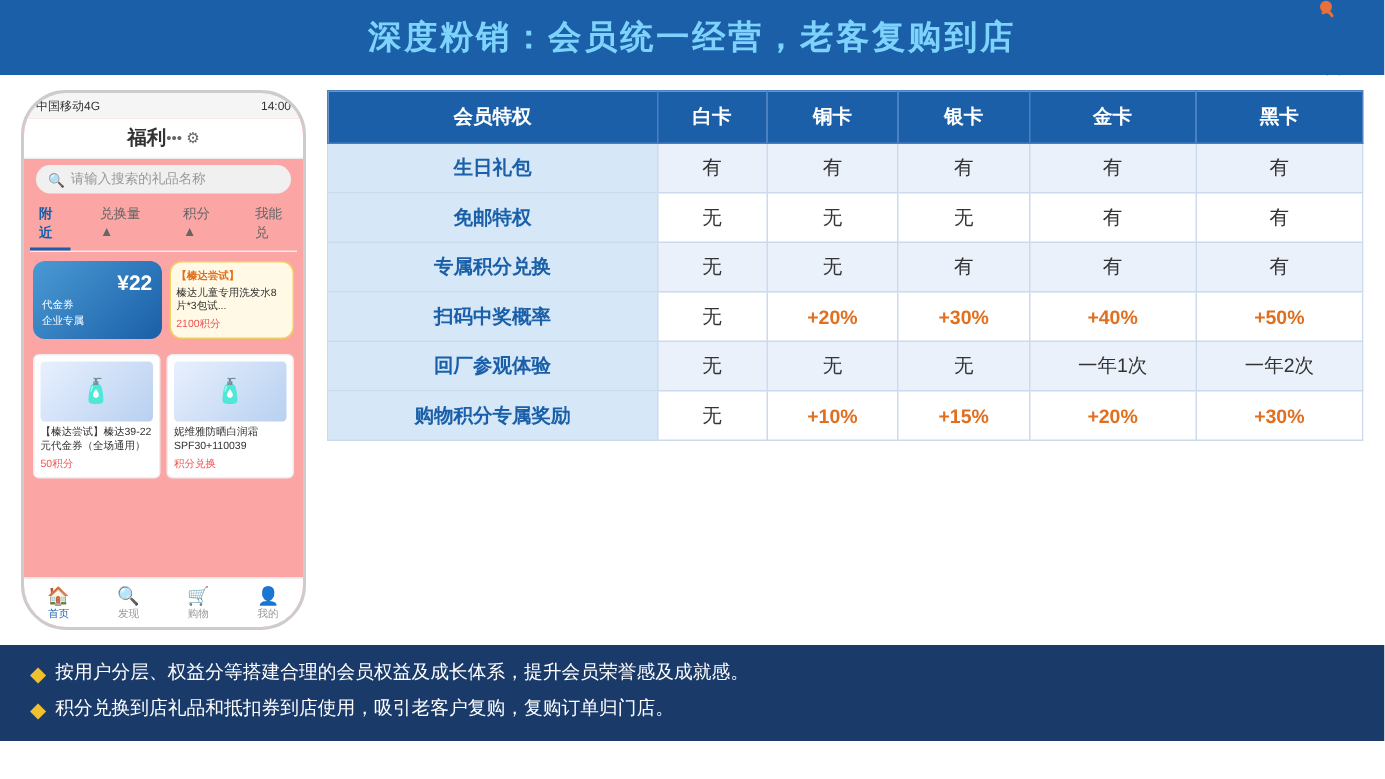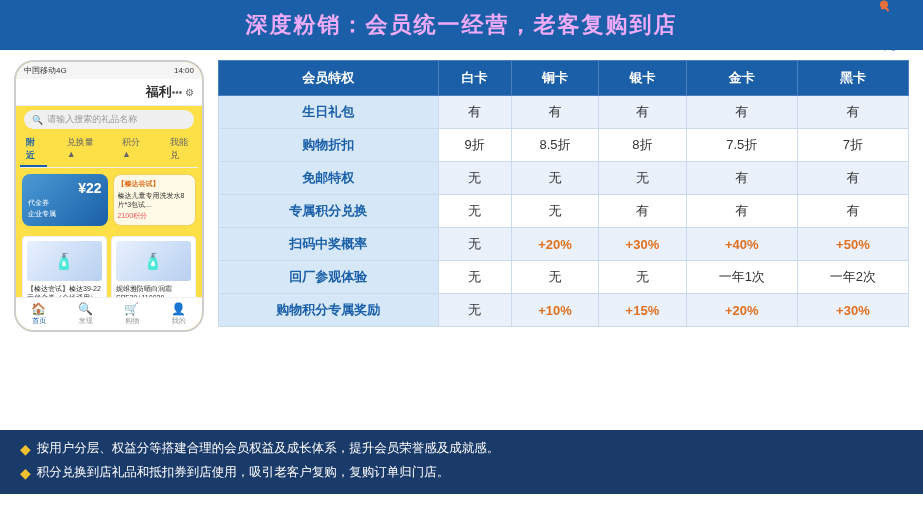--- a/index.html
+++ b/index.html
@@ -13,21 +13,21 @@
     }
 
     
     .title-bar {
       background: #1a5fa8;
       text-align: center;
       padding: 10px 0;
       position: relative;
     }
     .title-text {
-      color: #f0abfc;
+      color: #7dd3fc;
       font-size: 22px;
       font-weight: bold;
       letter-spacing: 2px;
     }
     .logo-area {
       position: absolute;
       right: 20px;
       top: 50%;
       transform: translateY(-50%);
       display: flex;
@@ -51,41 +51,41 @@
       flex-direction: row;
       padding: 10px 14px 0 14px;
       gap: 14px;
       height: 380px;
     }
 
     
     .phone-mockup {
       width: 190px;
       min-width: 190px;
-      height: 272px;
+      height: 360px;
       border: 2px solid #ccc;
-      border-radius: 20px;
+      border-radius: 30px;
       overflow: hidden;
-      background: #fde047;
+      background: #fca5a5;
       position: relative;
       flex-shrink: 0;
     }
     .phone-status-bar {
       background: #f5f5f5;
       display: flex;
       justify-content: space-between;
       align-items: center;
       padding: 3px 8px;
       font-size: 8px;
       color: #333;
     }
     .phone-header {
       background: #fff;
       display: flex;
-      justify-content: flex-end;
+      justify-content: center;
       align-items: center;
       padding: 4px 8px;
       border-bottom: 1px solid #eee;
     }
     .phone-search {
       background: #f0f0f0;
       border-radius: 10px;
       margin: 4px 8px;
       padding: 3px 8px;
       font-size: 9px;
@@ -367,28 +367,20 @@
       <tbody id="table-body">
       <tr>
             <td>生日礼包</td>
             <td>有</td>
             <td>有</td>
             <td>有</td>
             <td>有</td>
             <td>有</td>
           </tr>
           <tr>
-            <td>购物折扣</td>
-            <td>9折</td>
-            <td>8.5折</td>
-            <td>8折</td>
-            <td>7.5折</td>
-            <td>7折</td>
-          </tr>
-          <tr>
             <td>免邮特权</td>
             <td>无</td>
             <td>无</td>
             <td>无</td>
             <td>有</td>
             <td>有</td>
           </tr>
           <tr>
             <td>专属积分兑换</td>
             <td>无</td>

